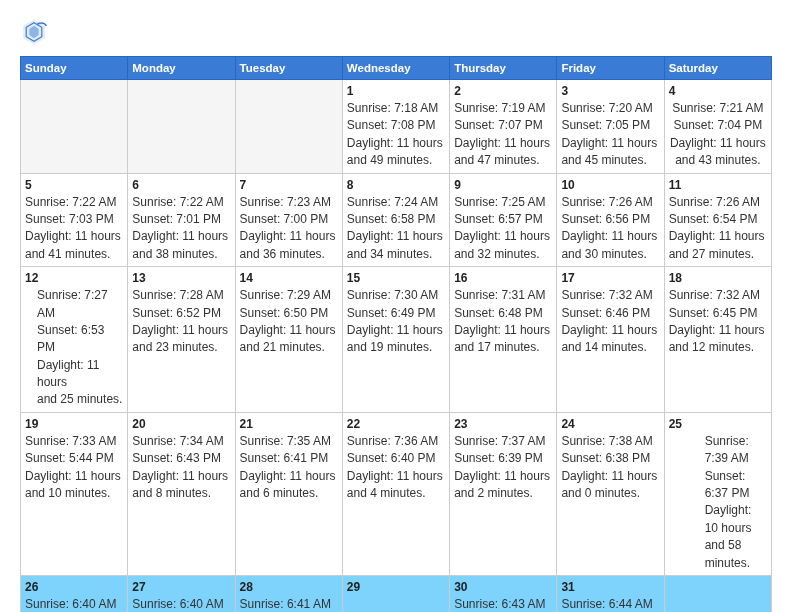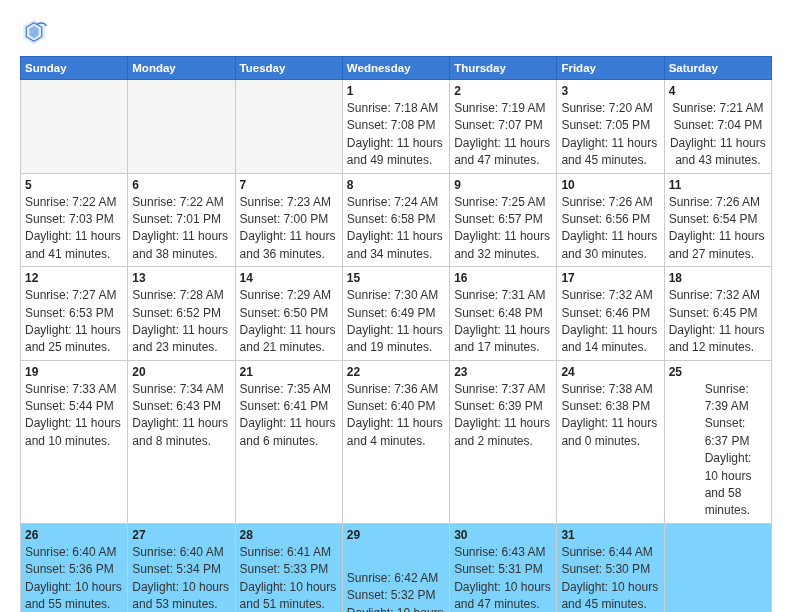--- a/index.html
+++ b/index.html
@@ -214,21 +214,21 @@
             <span class="day-number">11</span>
             <div class="day-info" style="white-space: pre-line;">Sunrise: 7:26 AM
 Sunset: 6:54 PM
 Daylight: 11 hours
 and 27 minutes.</div>
           </td>
         </tr>
         <tr>
           <td>
             <span class="day-number">12</span>
-            <div class="day-info" style="white-space: pre-line;">Sunrise: 7:27 AM
+            <div class="day-info" style="white-space: pre-line; margin-left: 12px;">Sunrise: 7:27 AM
 Sunset: 6:53 PM
 Daylight: 11 hours
 and 25 minutes.</div>
           </td>
           <td>
             <span class="day-number">13</span>
             <div class="day-info" style="white-space: pre-line;">Sunrise: 7:28 AM
 Sunset: 6:52 PM
 Daylight: 11 hours
 and 23 minutes.</div>

